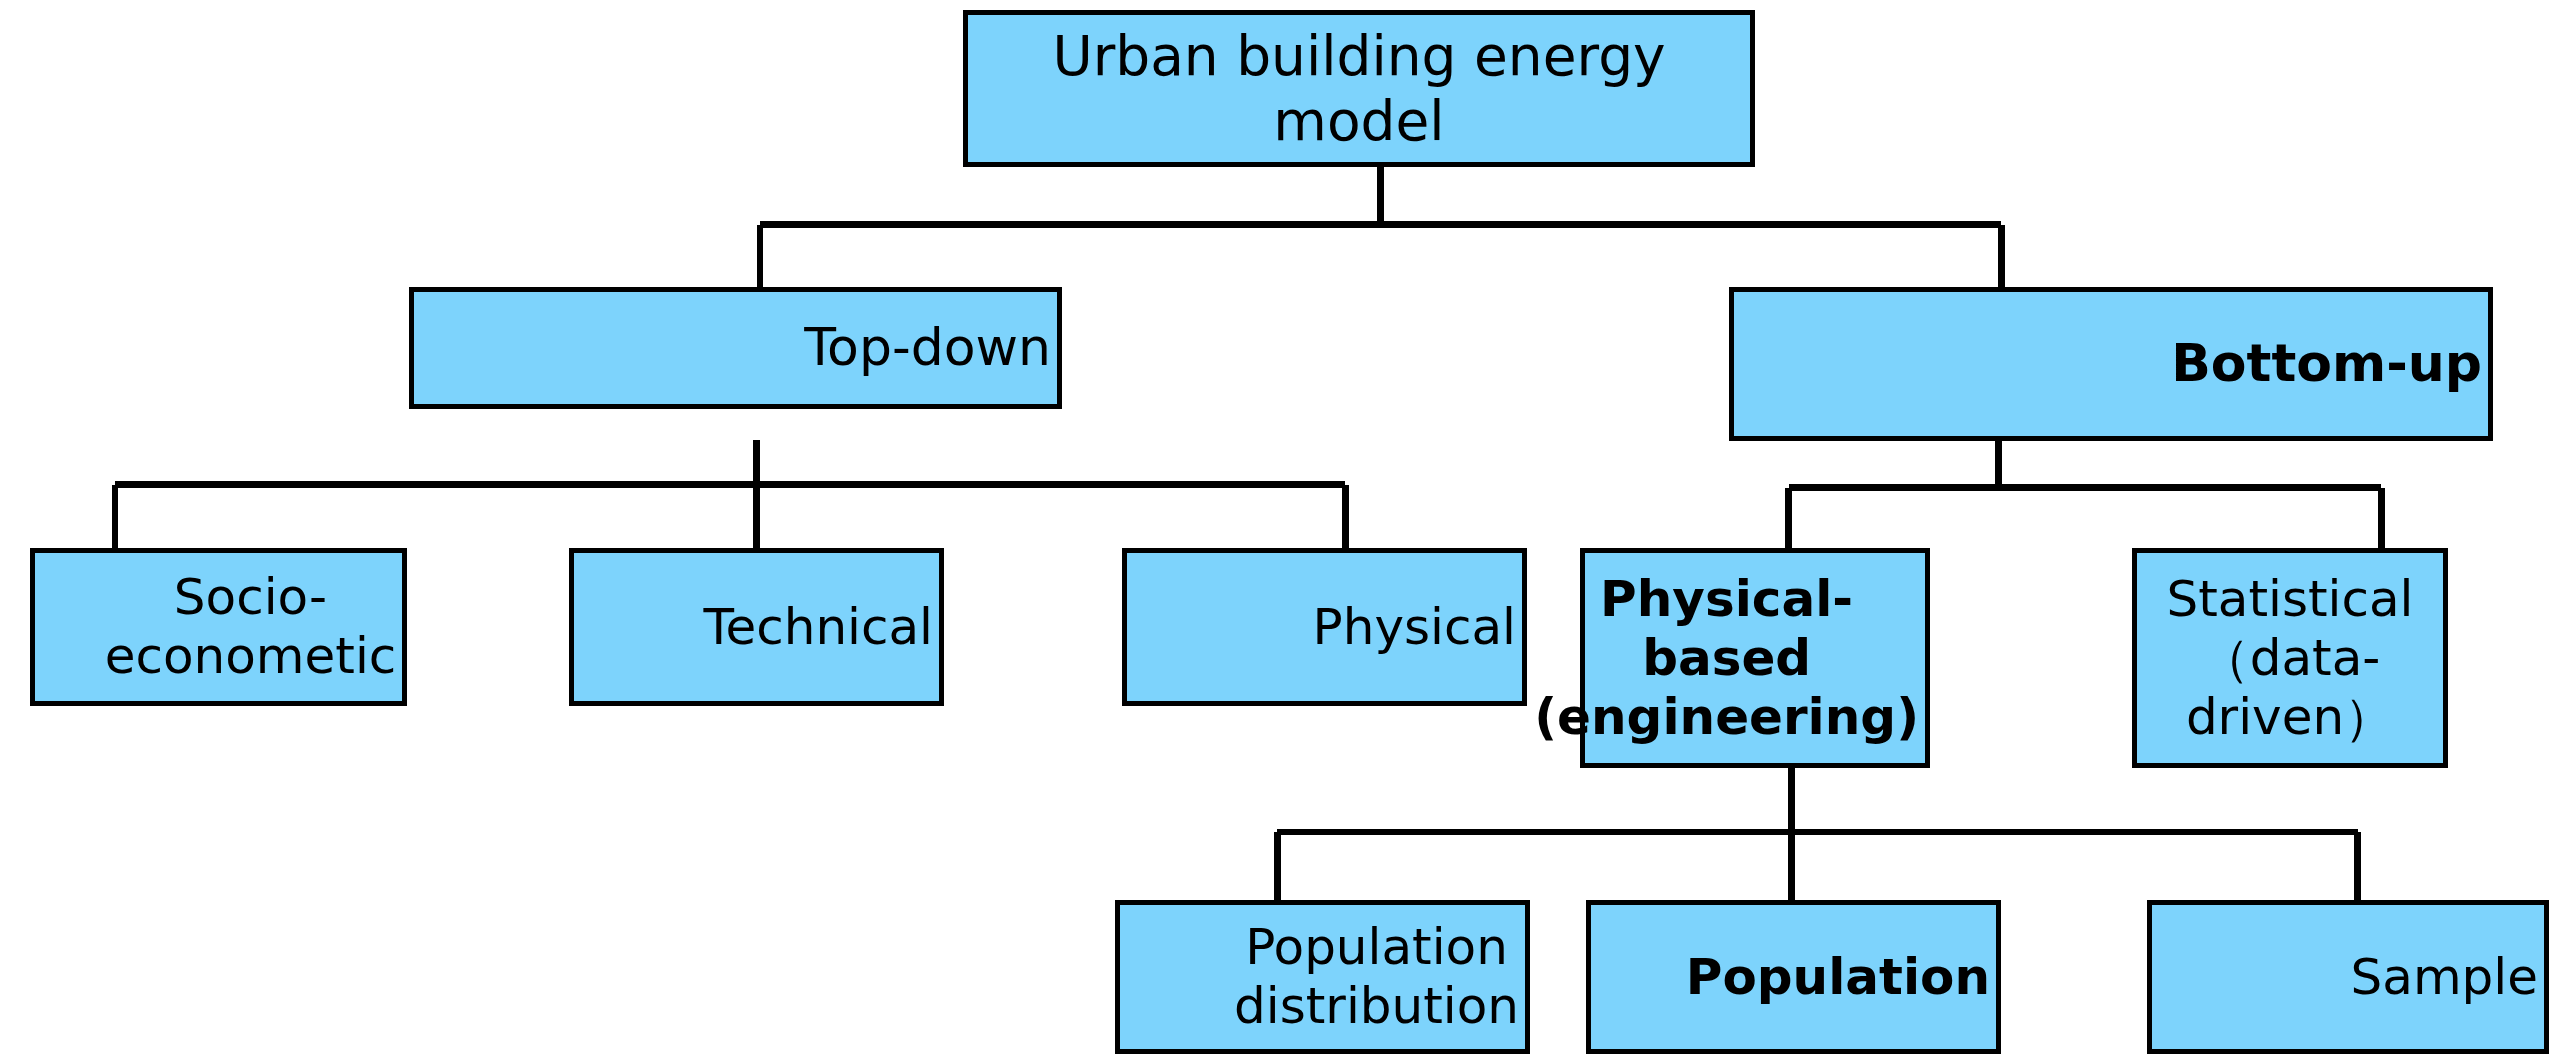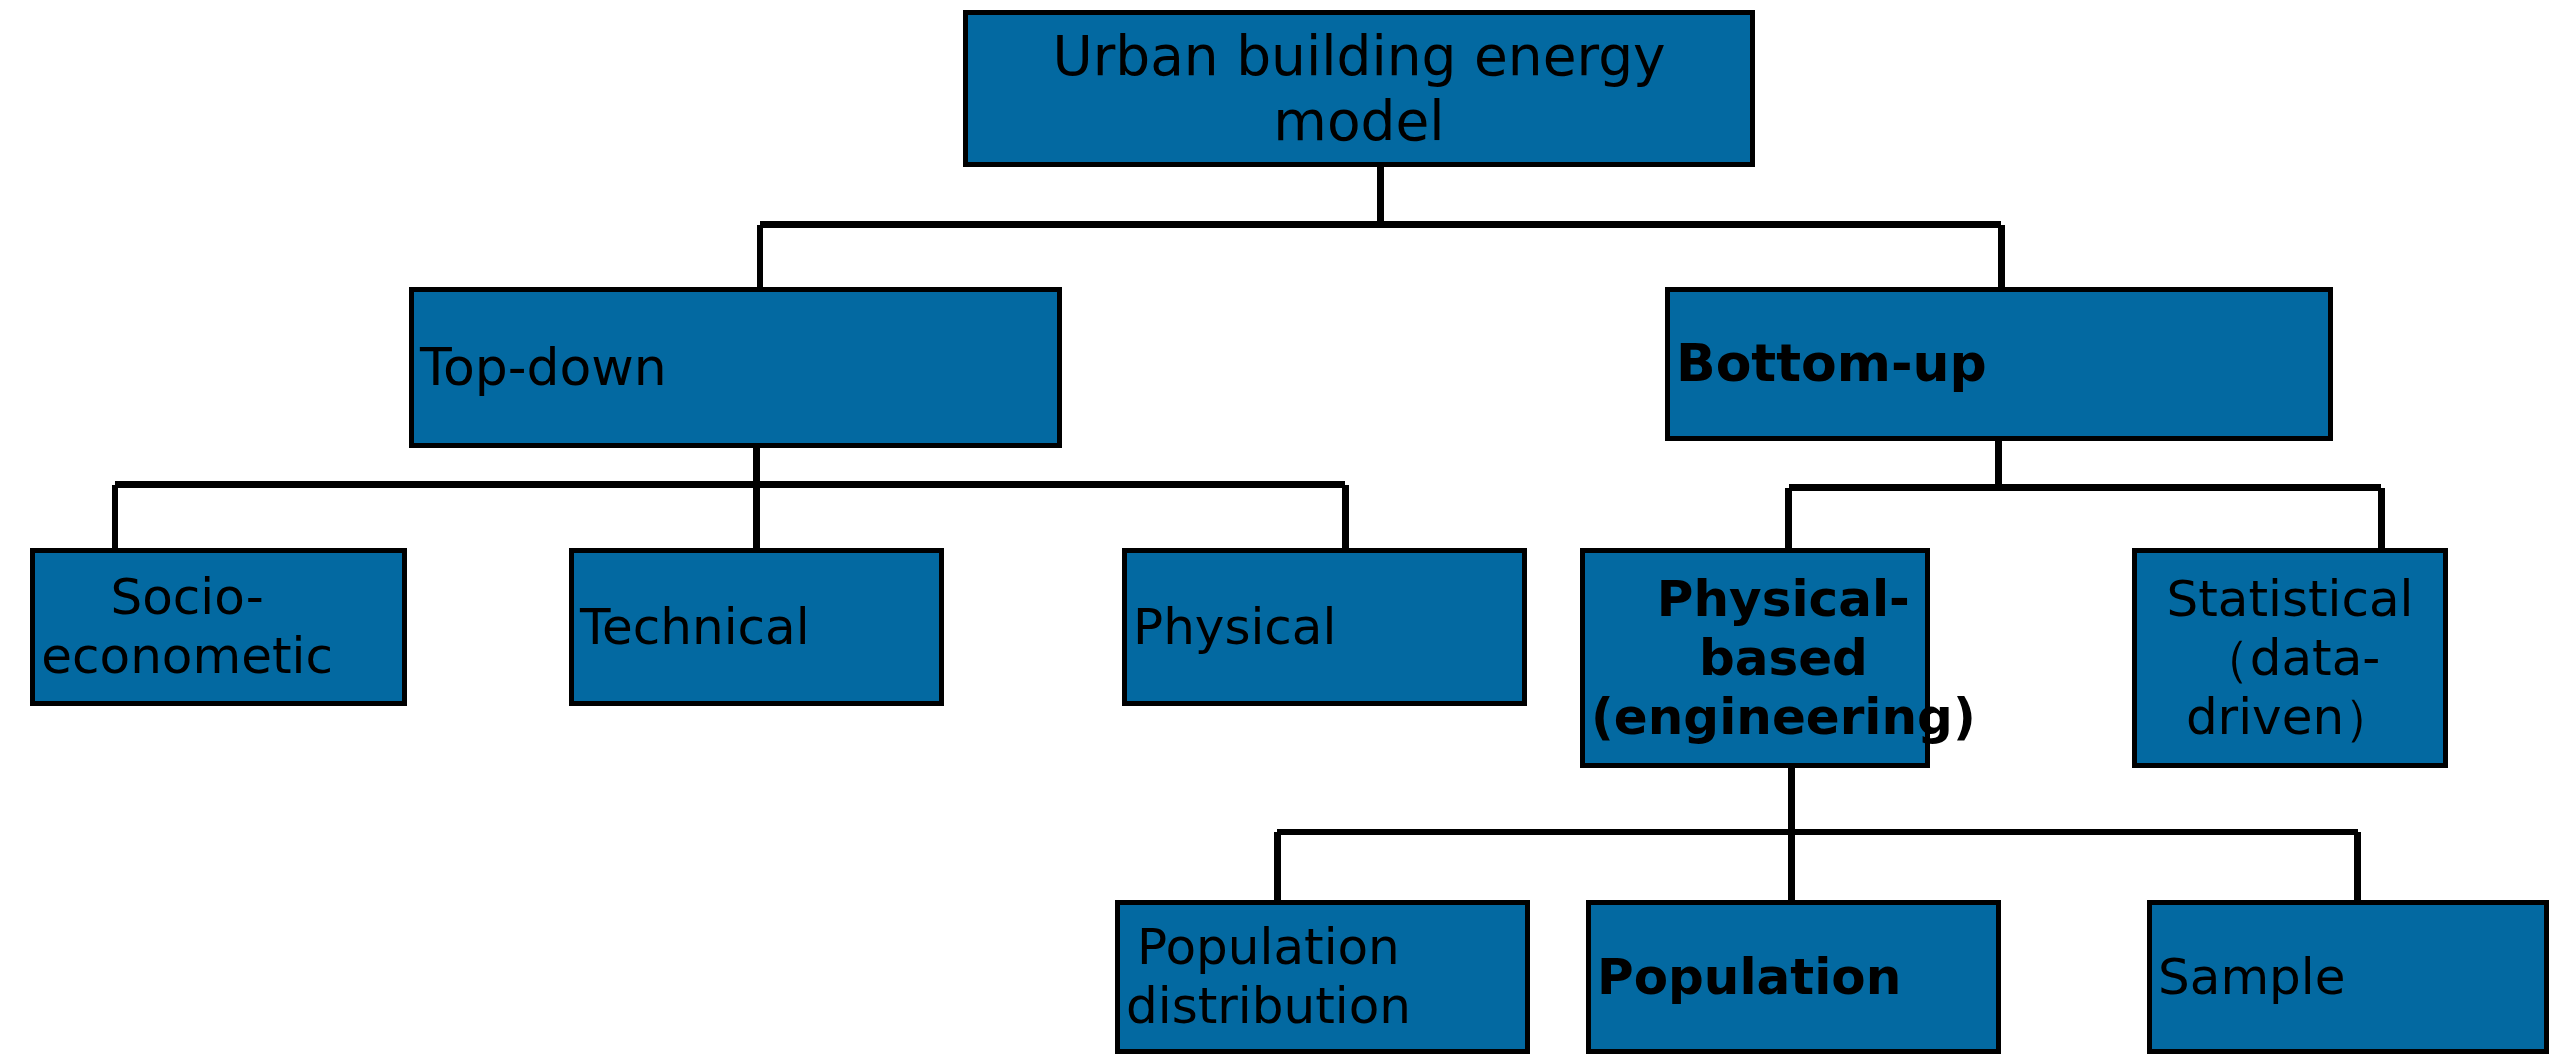--- a/index.html
+++ b/index.html
@@ -20,24 +20,24 @@
     left: 0;
     top: 0;
     width: 2576px;
     height: 1064px;
     pointer-events: none;
   }
   .node {
     position: absolute;
     box-sizing: border-box;
     border: 5.2px solid #000000;
-    background: #0369a1;
+    background: #7dd3fc;
     display: flex;
     align-items: center;
-    justify-content: flex-start;
+    justify-content: flex-end;
     text-align: center;
     color: #000000;
     line-height: 1.18;
     padding: 0 6px;
   }
   .node .label {
     display: block;
     white-space: pre-line;
   }
   .fs-root   { font-size: 55px; font-weight: 400; }
@@ -77,25 +77,25 @@
       <path d="M 1728 1126 L 1728 1218"></path>
       <path d="M 2424 1126 L 2424 1218"></path>
       <path d="M 3190 1126 L 3190 1218"></path>
     </g>
   </svg>
 
   <div class="node fs-root" style="left:963px; top:10.3px; width:792px; height:157px;">
     <span class="label">Urban building energy model</span>
   </div>
 
-  <div class="node fs-l1" style="left:409px; top:287px; width:653px; height:161px;">
+  <div class="node fs-l1" style="left:409px; top:287px; width:653px; height:122px;">
     <span class="label">Top-down</span>
   </div>
 
-  <div class="node fs-l1-b" style="left:1665px; top:287px; width:668px; height:154px;">
+  <div class="node fs-l1-b" style="left:1729px; top:287px; width:764px; height:154px;">
     <span class="label">Bottom-up</span>
   </div>
 
   <div class="node fs-l2" style="left:10.3px; top:548px; width:377px; height:158px;margin-left:20px;">
     <span class="label">Socio-
 econometic</span>
   </div>
 
   <div class="node fs-l2" style="left:1122px; top:548px; width:405px; height:158px;">
     <span class="label">Physical</span>

